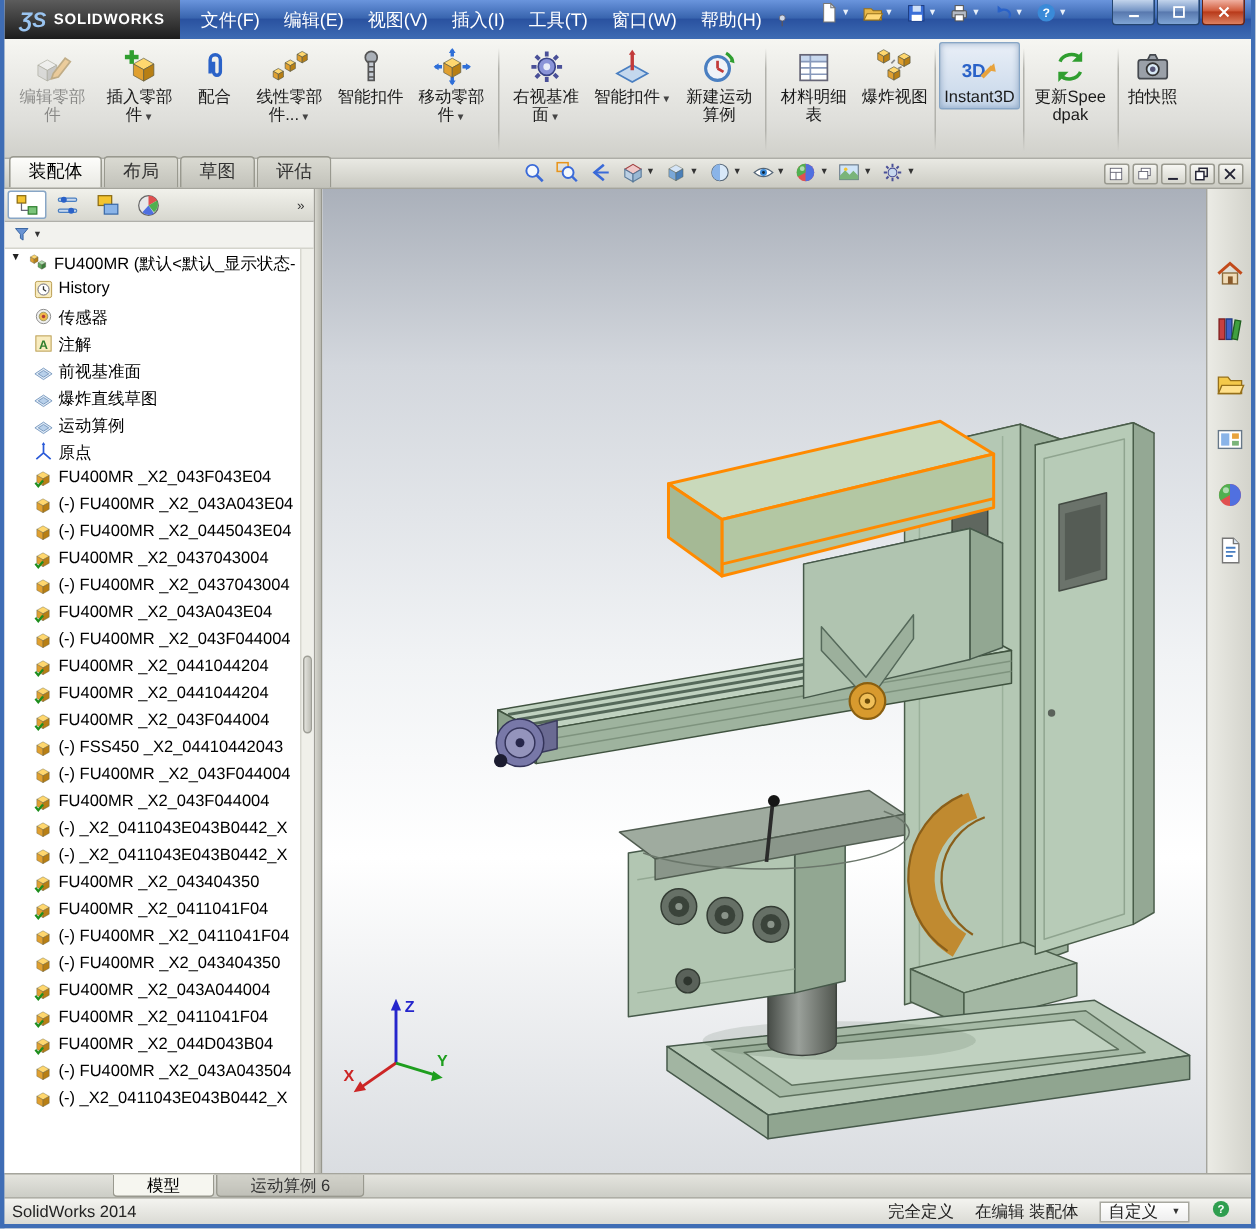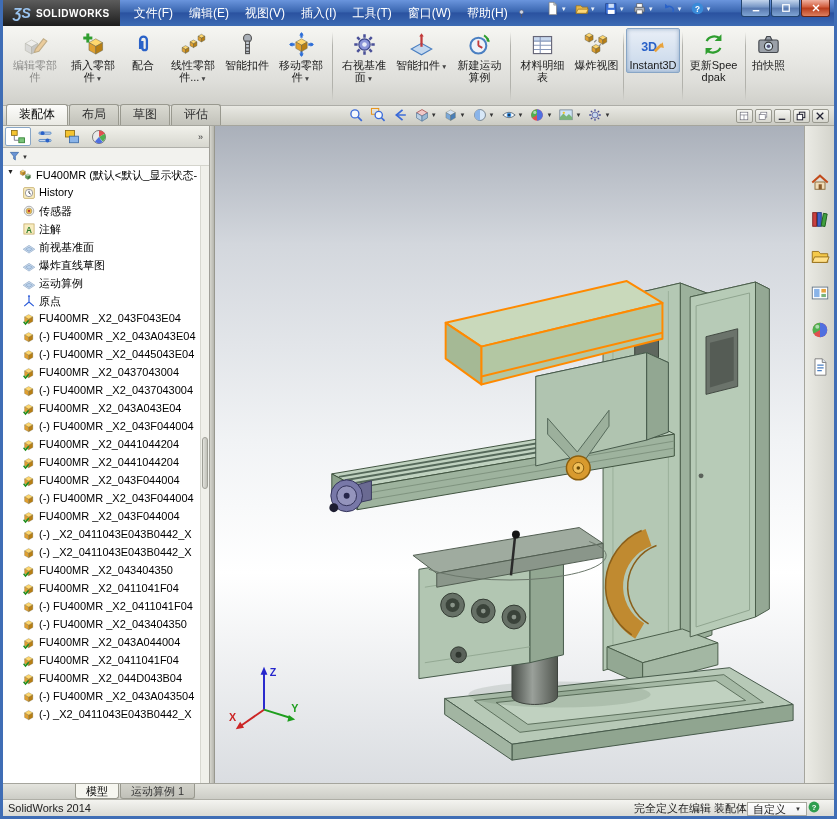--- a/index.html
+++ b/index.html
@@ -56,24 +56,24 @@
 .vthumb{position:absolute;left:1px;right:1px;top:44%;height:52px;background:linear-gradient(90deg,#e2e2dc,#c0c0b8);border:1px solid #9e9e96;border-radius:3px}
 .splitter{width:5px;flex:0 0 5px;background:linear-gradient(90deg,#d6d6ce,#b6b6ae);border-right:1px solid #98988e}
 .viewport{flex:1;position:relative;min-width:0;background:#cfd3d9}
 .viewport svg.machine{position:absolute;inset:0;width:100%;height:100%}
 .triad{position:absolute;left:12px;bottom:48px;width:74px;height:74px}
 .selstroke polygon,.selstroke line{stroke:var(--sel,#ff8a00);stroke-width:2;stroke-linejoin:round}
 .taskpane{width:30px;flex:0 0 30px;background:linear-gradient(90deg,#ebebE5,#d3d3cb);border-left:1px solid #a5a59d;display:flex;flex-direction:column;align-items:center;padding-top:44px;gap:13px}
 .tp-btn{width:24px;height:24px;display:flex;align-items:center;justify-content:center;border-radius:3px}
 
 .bottomtabs{height:16px;flex:0 0 16px;display:flex;align-items:flex-start;background:linear-gradient(180deg,#e4e4de,#cccdc6);border-top:1px solid #a5a59d;padding-left:72px}
-.btab{padding:0 10px;font-size:11px;height:15px;display:flex;align-items:center;border:1px solid #99998f;border-top:none;border-radius:0 0 3px 3px;margin-right:1px;background:linear-gradient(180deg,#d2d2ca,#c0c0b8);color:#333}
+.btab{padding:0 22px;font-size:11px;height:15px;display:flex;align-items:center;border:1px solid #99998f;border-top:none;border-radius:0 0 3px 3px;margin-right:1px;background:linear-gradient(180deg,#d2d2ca,#c0c0b8);color:#333}
 .btab.active{background:#f6f6f0;color:#000}
 .statusbar{height:28px;flex:0 0 16px;display:flex;align-items:center;background:linear-gradient(180deg,#f4f4f0,#dadad4);border-top:1px solid #aeaea6;padding:0 5px;font-size:11px;color:#222}
-.sb-right{margin-left:auto;display:flex;align-items:flex-end;gap:0;padding-right:8px}
+.sb-right{margin-left:auto;display:flex;align-items:center;gap:14px;padding-right:8px}
 .sb-item{white-space:nowrap}
 .sb-combo{display:flex;align-items:center;border:1px solid #a8a8a0;background:linear-gradient(180deg,#fff,#eee);padding:0 5px;height:14px;gap:8px;white-space:nowrap}
 </style>
 </head>
 <body>
 
 <div id="app">
 
   <div class="titlebar">
     <div class="logo">
@@ -722,20 +722,30 @@
             <div class="trow child">
               <span class="icon">
                 <svg viewBox="0 0 22 22" width="14" height="14">
                   <polygon points="4,7.640000000000001 10.5,4 17,7.640000000000001 10.5,11.280000000000001" fill="#ffd76e" stroke="#5a5a44" stroke-width=".4"></polygon>
                   <polygon points="4,7.640000000000001 10.5,11.280000000000001 10.5,18.560000000000002 4,14.92" fill="#e0a030" stroke="#5a5a44" stroke-width=".4"></polygon>
                   <polygon points="10.5,11.280000000000001 17,7.640000000000001 17,14.92 10.5,18.560000000000002" fill="#b87f14" stroke="#5a5a44" stroke-width=".4"></polygon>
                   <path d="M2.5 15.5l3 3.5 5-6" fill="none" stroke="#1e8e1e" stroke-width="2.4"></path>
                 </svg>
               </span>
               <span class="tlabel">FU400MR _X2_043F044004</span>
+            </div>
+            <div class="trow child">
+              <span class="icon">
+                <svg viewBox="0 0 22 22" width="14" height="14">
+                  <polygon points="4,7.640000000000001 10.5,4 17,7.640000000000001 10.5,11.280000000000001" fill="#ffd76e" stroke="#5a5a44" stroke-width=".4"></polygon>
+                  <polygon points="4,7.640000000000001 10.5,11.280000000000001 10.5,18.560000000000002 4,14.92" fill="#e0a030" stroke="#5a5a44" stroke-width=".4"></polygon>
+                  <polygon points="10.5,11.280000000000001 17,7.640000000000001 17,14.92 10.5,18.560000000000002" fill="#b87f14" stroke="#5a5a44" stroke-width=".4"></polygon>
+                </svg>
+              </span>
+              <span class="tlabel">(-) FSS450 _X2_04410442043</span>
             </div>
             <div class="trow child">
               <span class="icon">
                 <svg viewBox="0 0 22 22" width="14" height="14">
                   <polygon points="4,7.640000000000001 10.5,4 17,7.640000000000001 10.5,11.280000000000001" fill="#ffd76e" stroke="#5a5a44" stroke-width=".4"></polygon>
                   <polygon points="4,7.640000000000001 10.5,11.280000000000001 10.5,18.560000000000002 4,14.92" fill="#e0a030" stroke="#5a5a44" stroke-width=".4"></polygon>
                   <polygon points="10.5,11.280000000000001 17,7.640000000000001 17,14.92 10.5,18.560000000000002" fill="#b87f14" stroke="#5a5a44" stroke-width=".4"></polygon>
                 </svg>
               </span>
               <span class="tlabel">(-) FU400MR _X2_043F044004</span>
@@ -1067,21 +1077,21 @@
               <path d="M13.5 2v4h4" fill="#dce8f4" stroke="#777"></path>
               <path d="M8 9h7M8 12h7M8 15h5" stroke="#4a7fc1" stroke-width="1.4"></path>
             </svg>
           </span>
         </div>
       </div>
   </div>
 
   <div class="bottomtabs" id="bottomtabs">
       <div class="btab active">模型</div>
-      <div class="btab">运动算例 1</div>
+      <div class="btab">运动算例 6</div>
     </div>
 
   <div class="statusbar">
     <span class="sb-app">SolidWorks 2014</span>
     <div class="sb-right">
       <span class="sb-item">完全定义</span>
       <span class="sb-item">在编辑 装配体</span>
       <div class="sb-combo">
         <span>自定义</span>
         <span class="hud-caret">▼</span>

